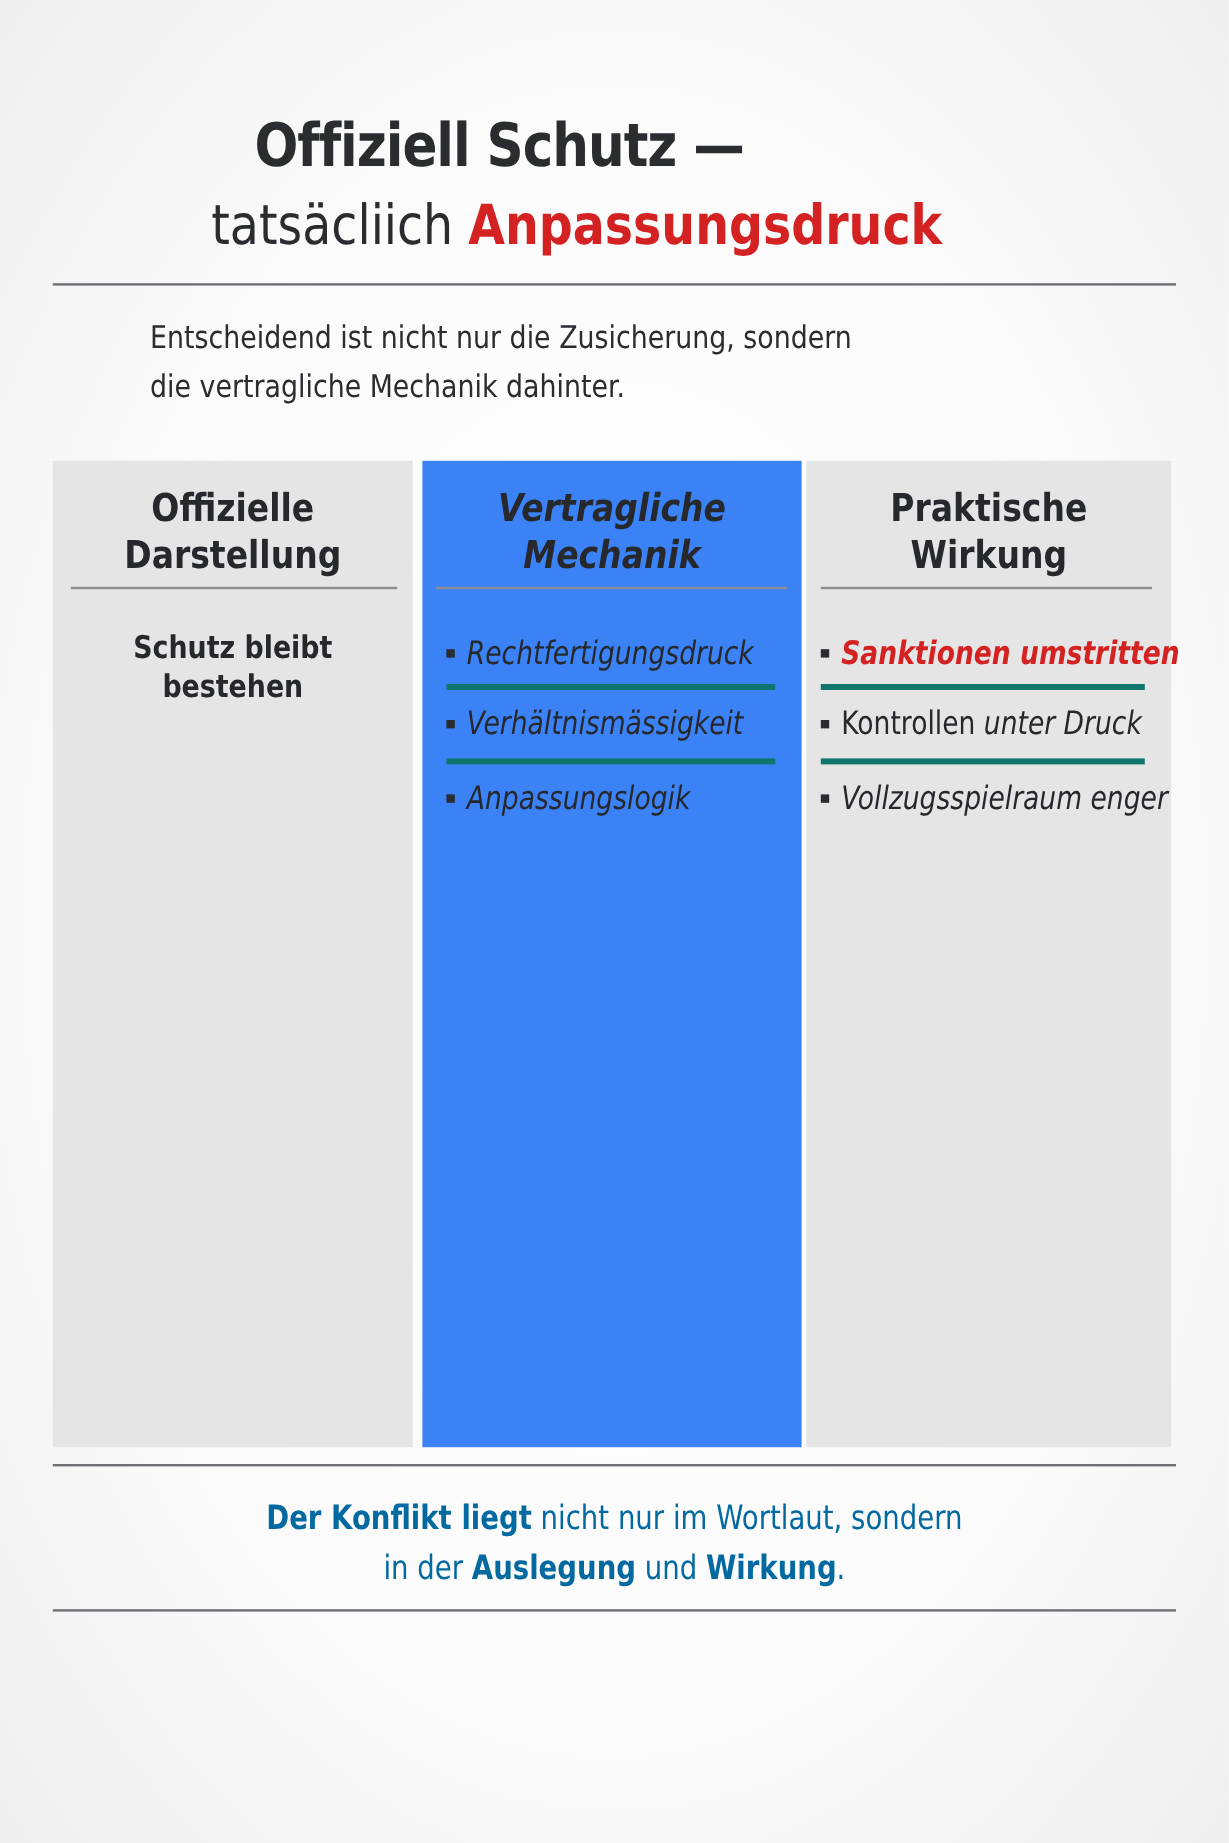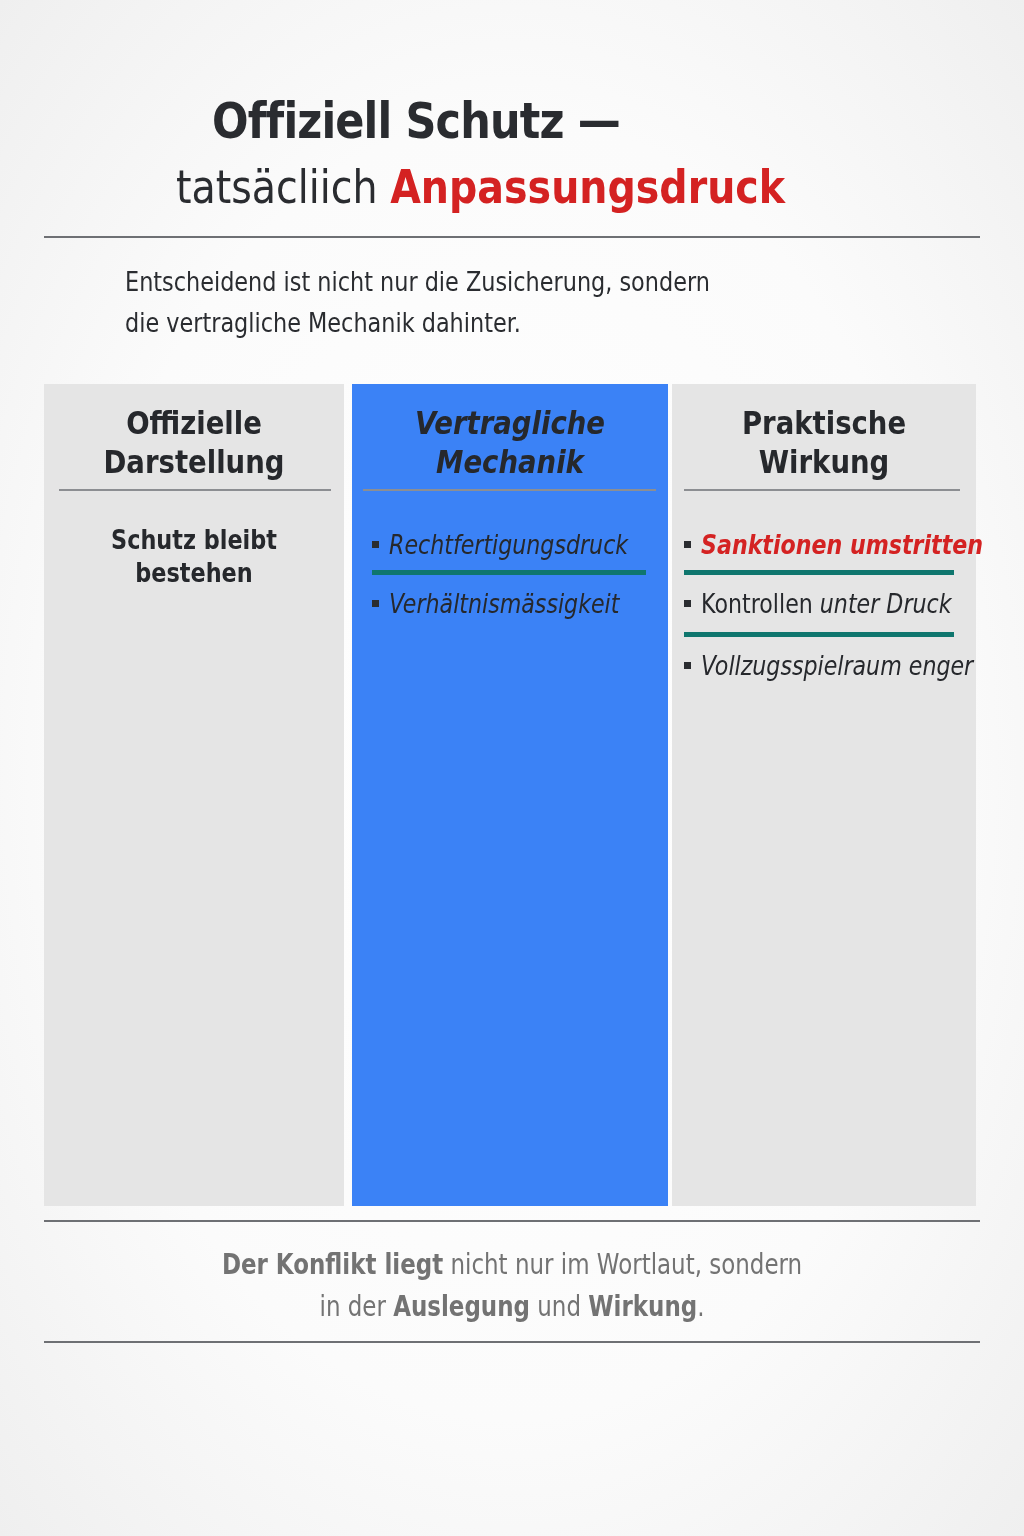--- a/index.html
+++ b/index.html
@@ -152,21 +152,21 @@
       font-style: italic;
     }
     .footer-text {
       position: absolute;
       left: 0;
       top: 1244px;
       width: 1024px;
       text-align: center;
       font-size: 28px;
       line-height: 42px;
-      color: #737373;
+      color: #0369a1;
       font-family: "DejaVu Sans", sans-serif;
     }
     .footer-line {
       display: block;
       transform: scaleX(0.82);
       white-space: nowrap;
     }
     .footer-text b {
       font-weight: bold;
     }
@@ -204,20 +204,24 @@
   <div class="col-rule" style="left:11px; right:12px;"></div>
   <ul class="bullet-list">
     <li class="bullet-item">
       <span class="bullet-square"></span>
       <span class="bullet-text">Rechtfertigungsdruck</span>
     </li>
     <li class="bullet-item">
       <span class="bullet-square"></span>
       <span class="bullet-text">Verhältnismässigkeit</span>
     </li>
+    <li class="bullet-item">
+      <span class="bullet-square"></span>
+      <span class="bullet-text">Anpassungslogik</span>
+    </li>
   </ul>
 </div>
 
 <div class="column" style="left:672px; width:304px;">
   <div class="col-head">
     <div>Praktische</div>
     <div>Wirkung</div>
   </div>
   <div class="col-rule" style="left:12px; right:16px;"></div>
   <ul class="bullet-list" style="left:12px; right:22px;">

